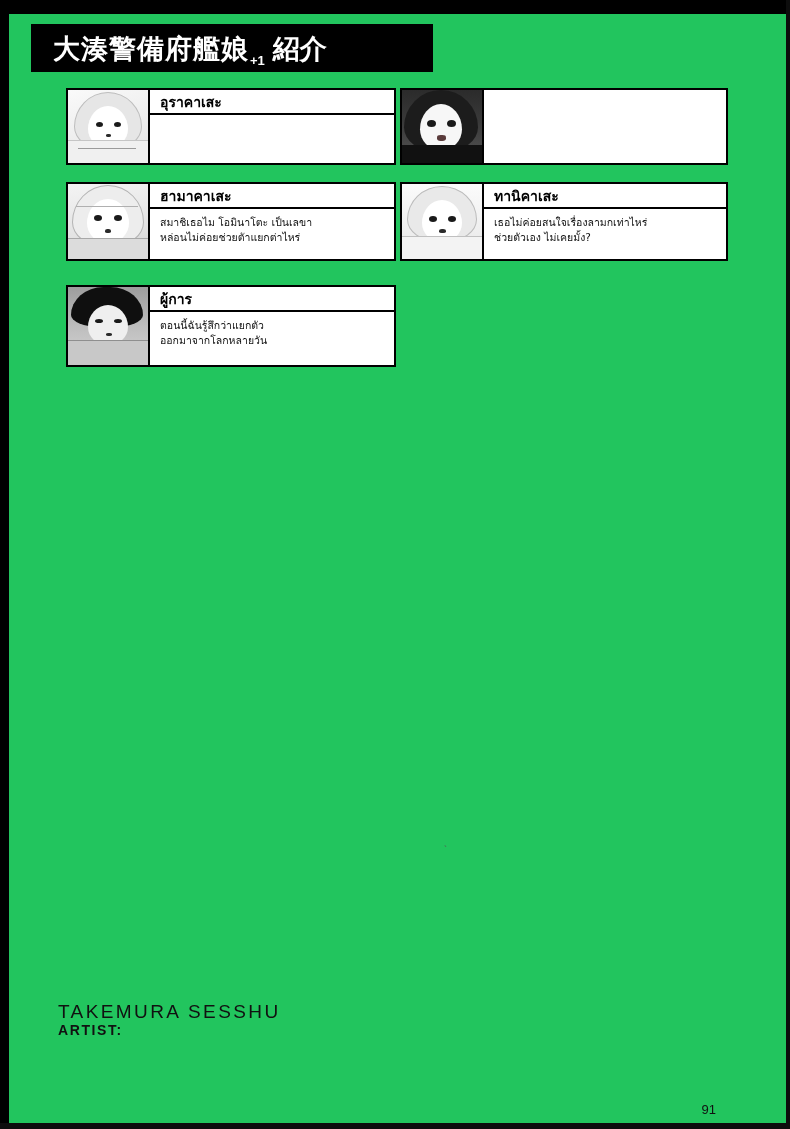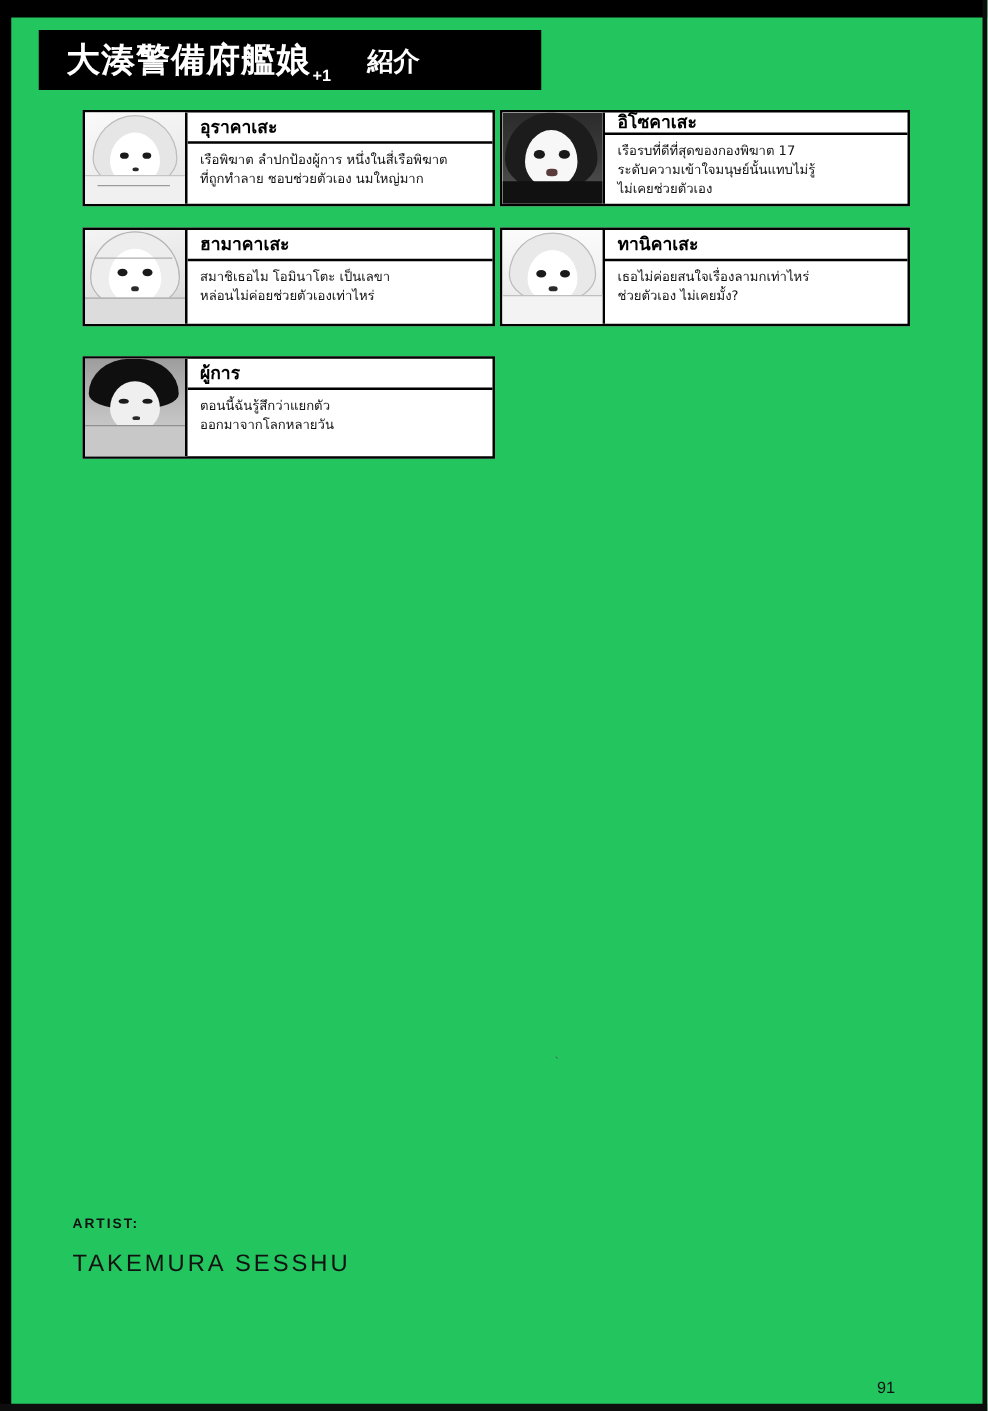--- a/index.html
+++ b/index.html
@@ -77,22 +77,22 @@
     font-family: "Liberation Sans", sans-serif;
     font-size: 13px;
     font-weight: bold;
     margin-left: 1px;
     align-self: flex-end;
     padding-bottom: 4px;
   }
   .title-sub {
     font-family: "DejaVu Serif", serif;
     font-weight: bold;
-    font-size: 21px;
-    margin-left: 29px;
+    font-size: 27px;
+    margin-left: 8px;
     line-height: 1;
   }
 
   
   .card {
     position: absolute;
     border: 2px solid #000;
     box-sizing: border-box;
     background: #fff;
     display: flex;
@@ -168,23 +168,23 @@
   }
   .p-line {
     position: absolute;
     background: #9a9a9a;
   }
 
   
   .artist-label {
     position: absolute;
     left: 58px;
-    top: 973px;
-    font-family: "Liberation Sans", sans-serif;
-    font-size: 11px;
+    top: 1022px;
+    font-family: "Liberation Sans", sans-serif;
+    font-size: 14px;
     letter-spacing: 1.6px;
     color: #111;
     font-weight: bold;
   }
   .artist-name {
     position: absolute;
     left: 58px;
     top: 1001px;
     font-family: "Liberation Sans", sans-serif;
     font-size: 19px;
@@ -235,67 +235,53 @@
       <div class="p-eye" style="left:28px; top:32px; width:7px; height:5px;"></div>
       <div class="p-eye" style="left:46px; top:32px; width:7px; height:5px;"></div>
       <div class="p-mouth" style="left:38px; top:44px; width:5px; height:3px;"></div>
       <div class="p-body" style="height:22px; background:#f0f0f0; border-top:1px solid #c5c5c5;"></div>
       <div class="p-line" style="left:10px; top:58px; width:58px; height:1px;"></div>
     </div>
     <div class="card-body">
       <div class="card-name-row">
         <span class="card-name">อุราคาเสะ</span>
       </div>
-      <div class="card-lines">
-        <div class="card-line">เรือพิฆาต ลำปกป้องผู้การ หนึ่งในสี่เรือพิฆาต</div>
-        <div class="card-line">ที่ถูกทำลาย ชอบช่วยตัวเอง นมใหญ่มาก</div>
-      </div>
     </div>
   </div>
 
   <div class="card" style="left:400px; top:88px; width:328px; height:77px;">
     <div class="card-portrait">
       <div class="p-bg" style="background:linear-gradient(180deg,#2b2b2b 0%,#3a3a3a 45%,#555 100%);"></div>
       <div class="p-hair" style="left:2px; top:0px; width:74px; height:62px; background:#1c1c1c;"></div>
       <div class="p-face" style="left:18px; top:14px; width:42px; height:46px; background:#f7f7f7;"></div>
       <div class="p-eye" style="left:25px; top:30px; width:9px; height:7px;"></div>
       <div class="p-eye" style="left:45px; top:30px; width:9px; height:7px;"></div>
       <div class="p-mouth" style="left:35px; top:45px; width:9px; height:6px; background:#5a3b3b;"></div>
       <div class="p-body" style="height:18px; background:#111;"></div>
-    </div>
-    <div class="card-body">
-      <div class="card-name-row">
-        <span class="card-name">อิโซคาเสะ</span>
-      </div>
-      <div class="card-lines">
-        <div class="card-line">เรือรบที่ดีที่สุดของกองพิฆาต 17</div>
-        <div class="card-line">ระดับความเข้าใจมนุษย์นั้นแทบไม่รู้</div>
-        <div class="card-line">ไม่เคยช่วยตัวเอง</div>
-      </div>
     </div>
   </div>
 
   <div class="card" style="left:66px; top:182px; width:330px; height:79px;justify-content:space-between;">
     <div class="card-portrait">
       <div class="p-bg" style="background:linear-gradient(170deg,#f4f4f4 0%,#e3e3e3 60%,#cfcfcf 100%);"></div>
       <div class="p-hair" style="left:4px; top:1px; width:70px; height:60px; background:#ededed; border:1px solid #b4b4b4;"></div>
       <div class="p-face" style="left:19px; top:15px; width:42px; height:44px;"></div>
       <div class="p-eye" style="left:26px; top:31px; width:8px; height:6px;"></div>
       <div class="p-eye" style="left:46px; top:31px; width:8px; height:6px;"></div>
       <div class="p-mouth" style="left:37px; top:45px; width:6px; height:4px;"></div>
       <div class="p-body" style="height:20px; background:#dcdcdc; border-top:1px solid #a8a8a8;"></div>
       <div class="p-line" style="left:8px; top:22px; width:62px; height:1px; background:#b0b0b0;"></div>
     </div>
     <div class="card-body">
       <div class="card-name-row">
         <span class="card-name">ฮามาคาเสะ</span>
       </div>
       <div class="card-lines">
         <div class="card-line">สมาชิเธอไม โอมินาโตะ เป็นเลขา</div>
-        <div class="card-line">หล่อนไม่ค่อยช่วยตัวเองเท่าไหร่</div>
+        <div class="card-line">หล่อนไม่ค่อยช่วยตัาแยกต่าไหร่</div>
       </div>
     </div>
   </div>
 
   <div class="card" style="left:66px; top:285px; width:330px; height:82px;">
     <div class="card-portrait">
       <div class="p-bg" style="background:linear-gradient(180deg,#9d9d9d 0%,#bdbdbd 50%,#d6d6d6 100%);"></div>
       <div class="p-hair" style="left:3px; top:0px; width:72px; height:40px; background:#0f0f0f; border-radius:45% 45% 40% 40% / 70% 70% 30% 30%;"></div>
       <div class="p-face" style="left:20px; top:18px; width:40px; height:40px; background:#efefef;"></div>
       <div class="p-eye" style="left:27px; top:32px; width:8px; height:4px;"></div>

